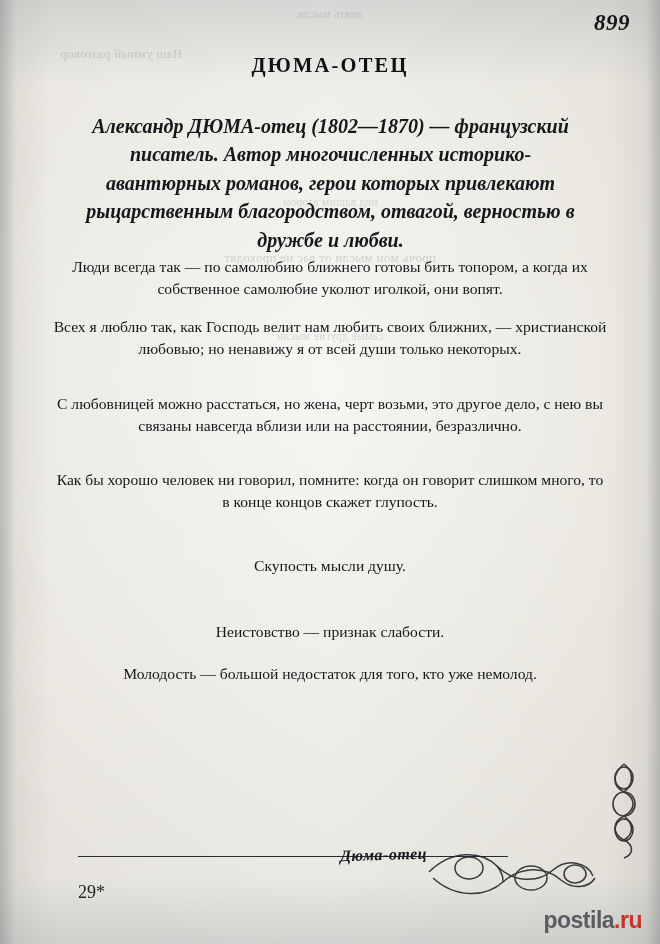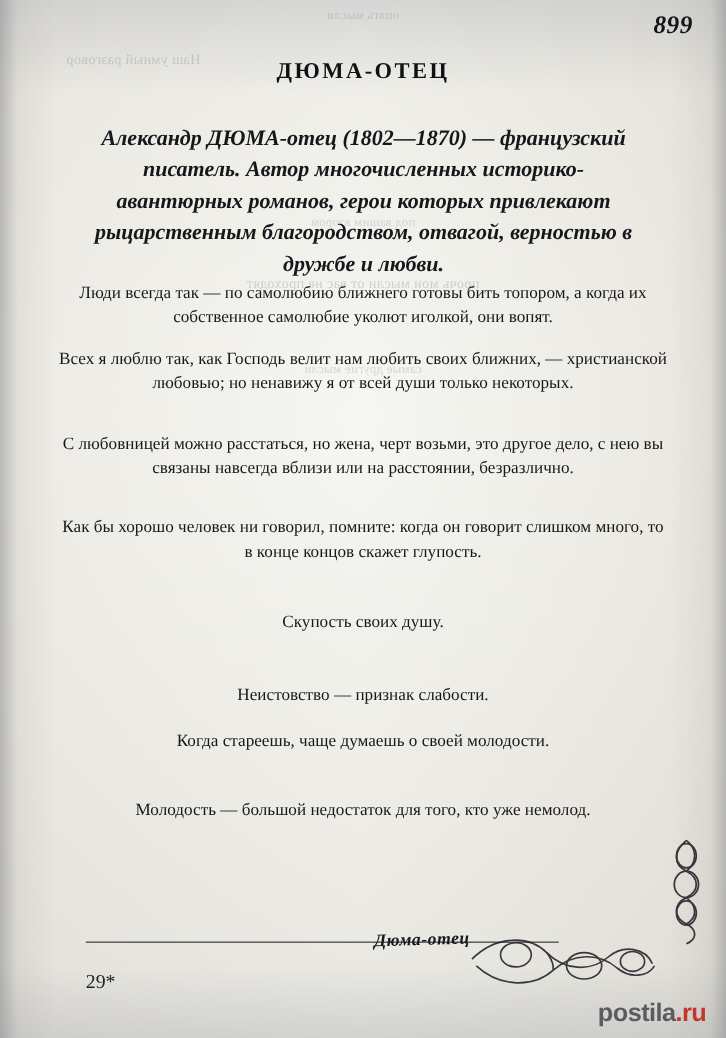--- a/index.html
+++ b/index.html
@@ -196,23 +196,22 @@
 
   <h1 class="title">ДЮМА-ОТЕЦ</h1>
 
   <p class="bio">Александр ДЮМА-отец (1802—1870) — французский писатель. Автор многочисленных историко-авантюрных романов, герои которых привлекают рыцарственным благородством, отвагой, верностью в дружбе и любви.</p>
 
   <div class="quotes">
     <p class="quote q1">Люди всегда так — по самолюбию ближнего готовы бить топором, а когда их собственное самолюбие уколют иголкой, они вопят.</p>
     <p class="quote q2">Всех я люблю так, как Господь велит нам любить своих ближних, — христианской любовью; но ненавижу я от всей души только некоторых.</p>
     <p class="quote q3">С любовницей можно расстаться, но жена, черт возьми, это другое дело, с нею вы связаны навсегда вблизи или на расстоянии, безразлично.</p>
     <p class="quote q4">Как бы хорошо человек ни говорил, помните: когда он говорит слишком много, то в конце концов скажет глупость.</p>
-    <p class="quote q5">Скупость своих душу.</p>
+    <p class="quote q5">Скупость мысли душу.</p>
     <p class="quote q6">Неистовство — признак слабости.</p>
-    <p class="quote q7">Когда стареешь, чаще думаешь о своей молодости.</p>
     <p class="quote q8">Молодость — большой недостаток для того, кто уже немолод.</p>
   </div>
 
   <svg class="ornament-right" viewBox="0 0 40 100">
     <g fill="none" stroke="#1c1c22" stroke-width="1.6">
       <path d="M20 4 C8 14 8 26 20 32 C32 38 32 50 20 56 C8 62 8 74 20 80 C30 85 30 94 20 98"></path>
       <ellipse cx="20" cy="18" rx="9" ry="11"></ellipse>
       <ellipse cx="20" cy="44" rx="11" ry="12"></ellipse>
       <ellipse cx="20" cy="70" rx="9" ry="11"></ellipse>
       <path d="M20 4 C30 12 30 24 20 32"></path>

